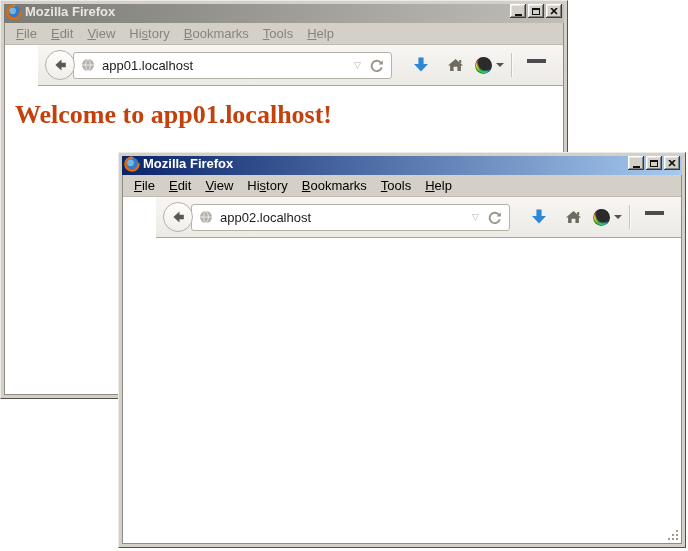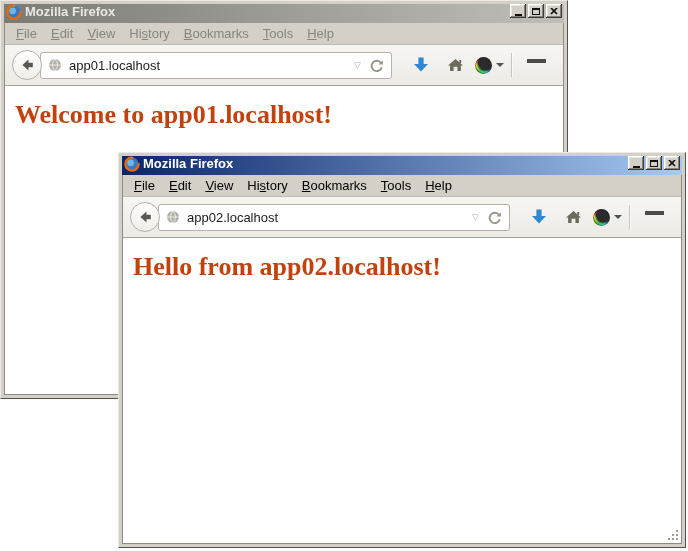--- a/index.html
+++ b/index.html
@@ -42,21 +42,21 @@
     border-bottom:1px solid #bfbbb2;display:flex;align-items:center;padding:0 4px;
   }
   .menu-item{font-size:13px;padding:2px 7px 3px;white-space:nowrap;cursor:default;text-align:center;}
   .window.active .menu-item{color:#000000;}
   .window.inactive .menu-item{color:#85857d;}
   .menu-item u{text-underline-offset:1px;}
 
   .toolbar{
     height:40px;flex:0 0 40px;display:flex;align-items:center;
     background:linear-gradient(#f8f6f3,#eceae5);
-    border-bottom:1px solid #a8a49a;padding:0 10px 0 7px;
+    border-bottom:1px solid #a8a49a;padding:0 10px 0 7px;margin-left:33px;
   }
   .back-btn{
     width:30px;height:30px;border-radius:50%;box-sizing:border-box;
     border:1px solid #b4b0a7;background:linear-gradient(#fefefd,#f0eeea);
     display:inline-flex;align-items:center;justify-content:center;flex:0 0 30px;z-index:2;
   }
   .urlbar{
     flex:1;height:27px;box-sizing:border-box;margin-left:-2px;margin-right:12px;
     background:#ffffff;border:1px solid #b6b2a9;border-radius:3px;
     display:flex;align-items:center;padding:0 7px 0 7px;min-width:0;z-index:1;
@@ -247,21 +247,20 @@
         <span class="tool-btn">
           <span class="color-ball"></span>
           <span class="caret"></span>
         </span>
         <span class="separator"></span>
         <span class="tool-btn">
           <span class="hamburger"></span>
         </span>
       </div>
       <div class="content">
-        <h1 class="page-heading">Hello from app02.localhost!</h1>
         <svg class="resize-grip" width="13" height="13" viewBox="0 0 13 13">
           <g fill="#fdfcfb">
               <rect x="10" y="2" width="2" height="2"></rect>
               <rect x="10" y="6" width="2" height="2"></rect>
               <rect x="10" y="10" width="2" height="2"></rect>
               <rect x="6" y="6" width="2" height="2"></rect>
               <rect x="6" y="10" width="2" height="2"></rect>
               <rect x="2" y="10" width="2" height="2"></rect>
             </g>
           <g fill="#9d9a92">

